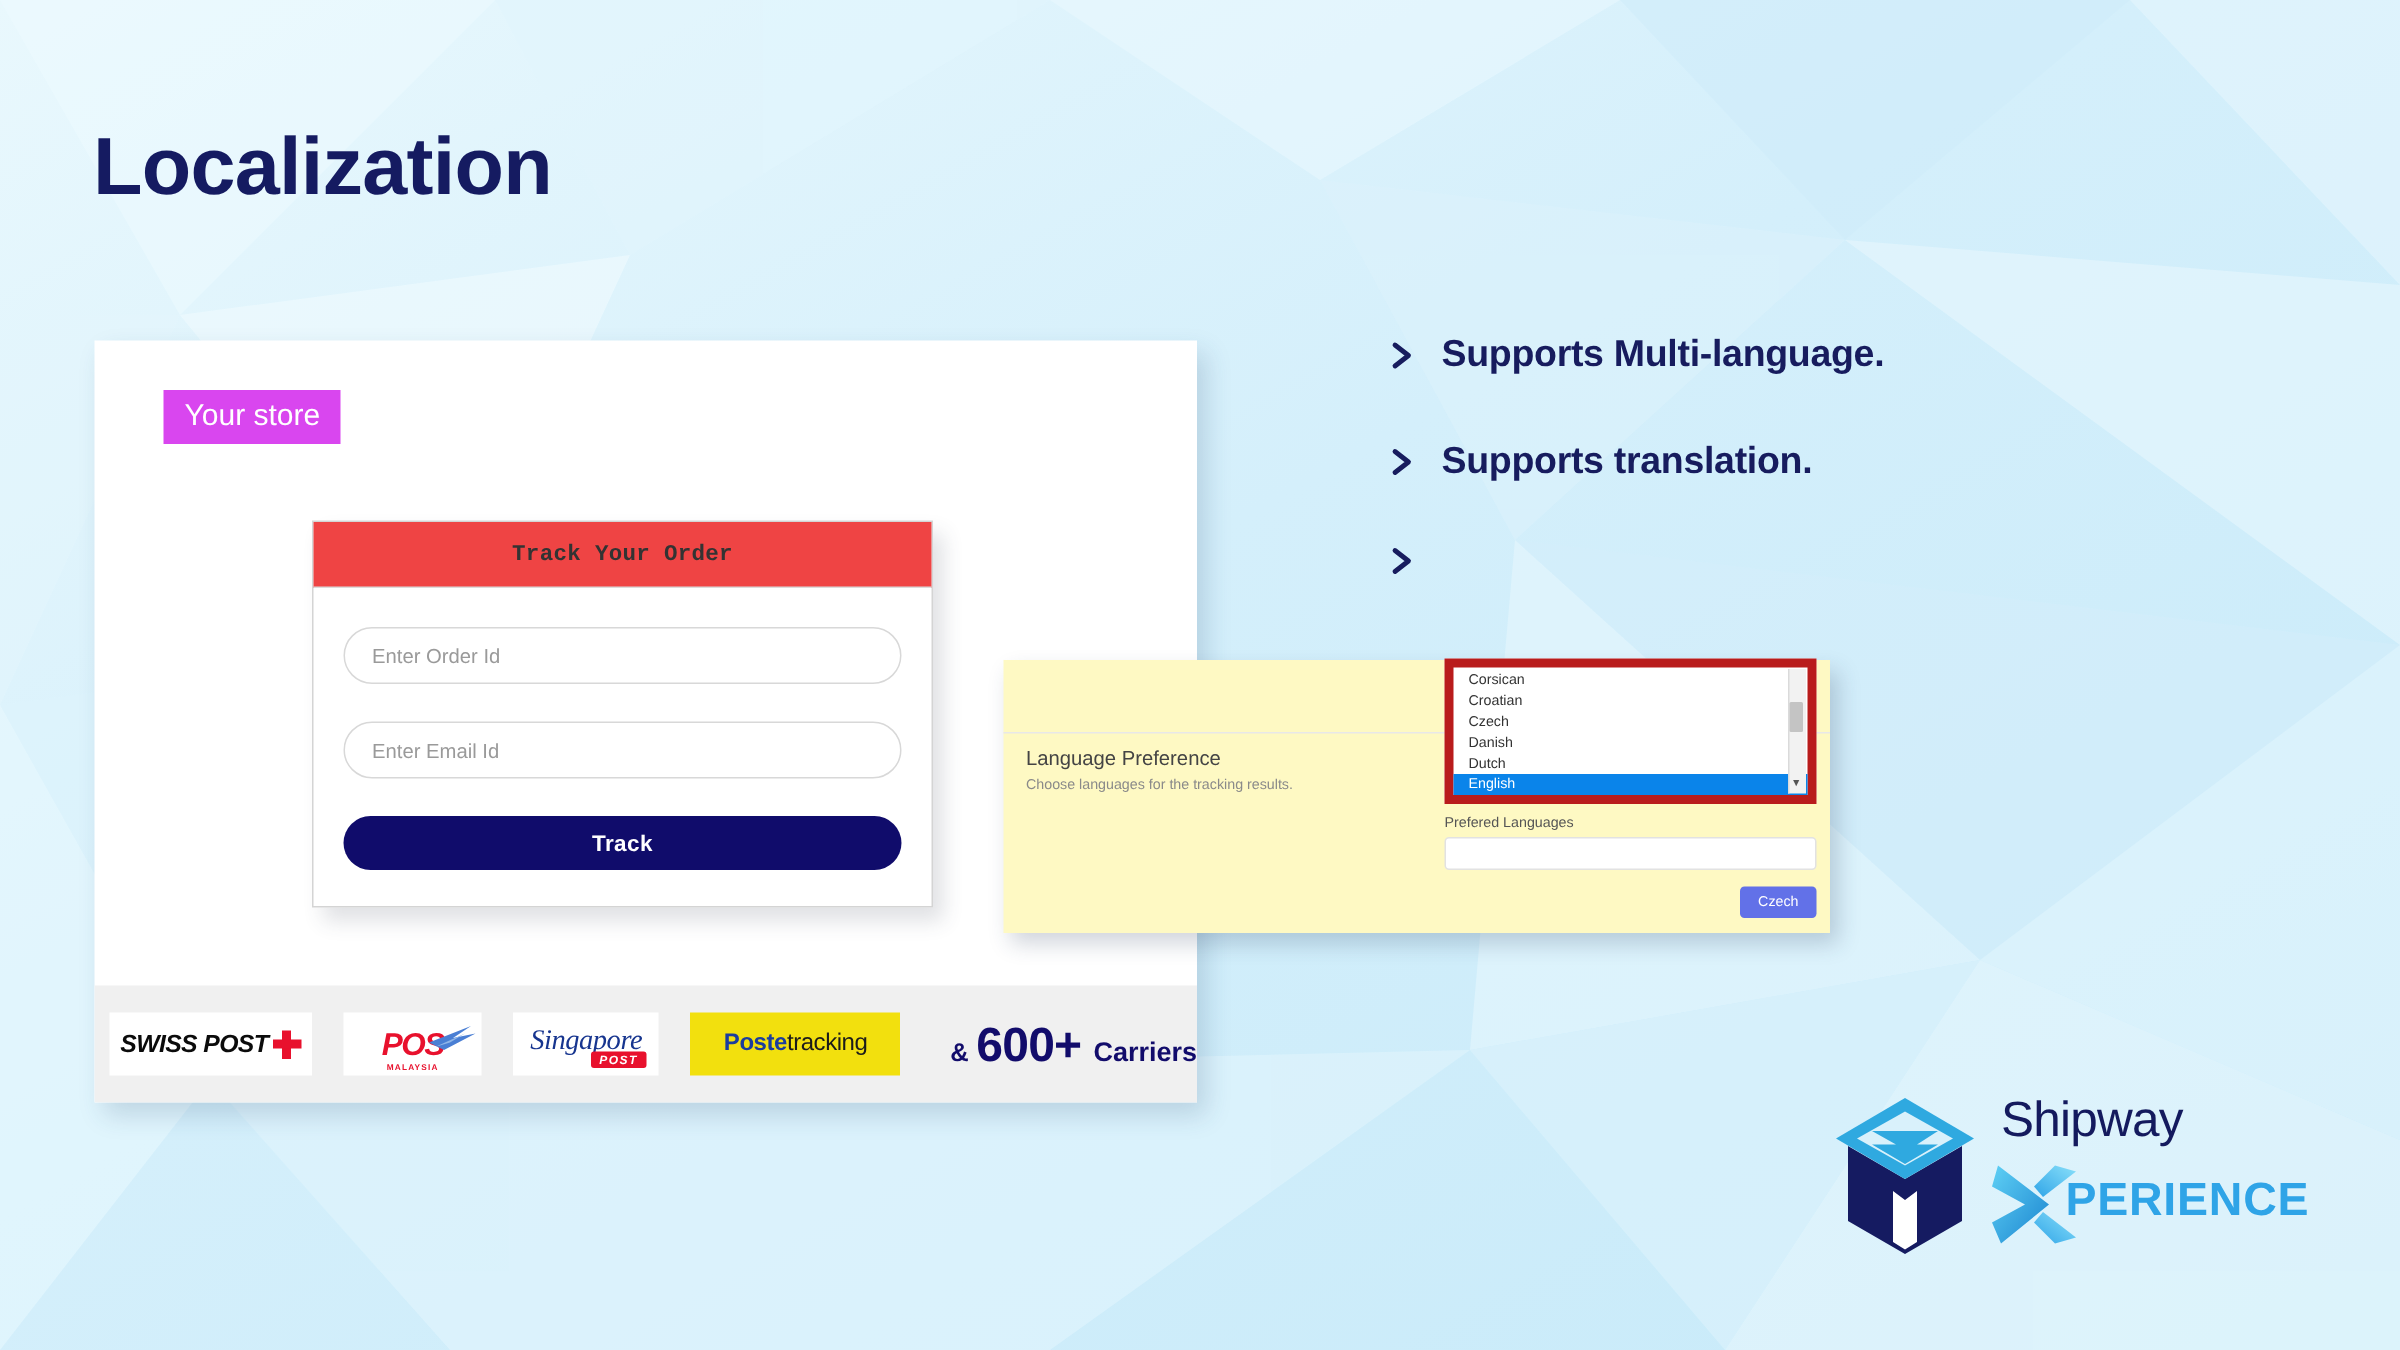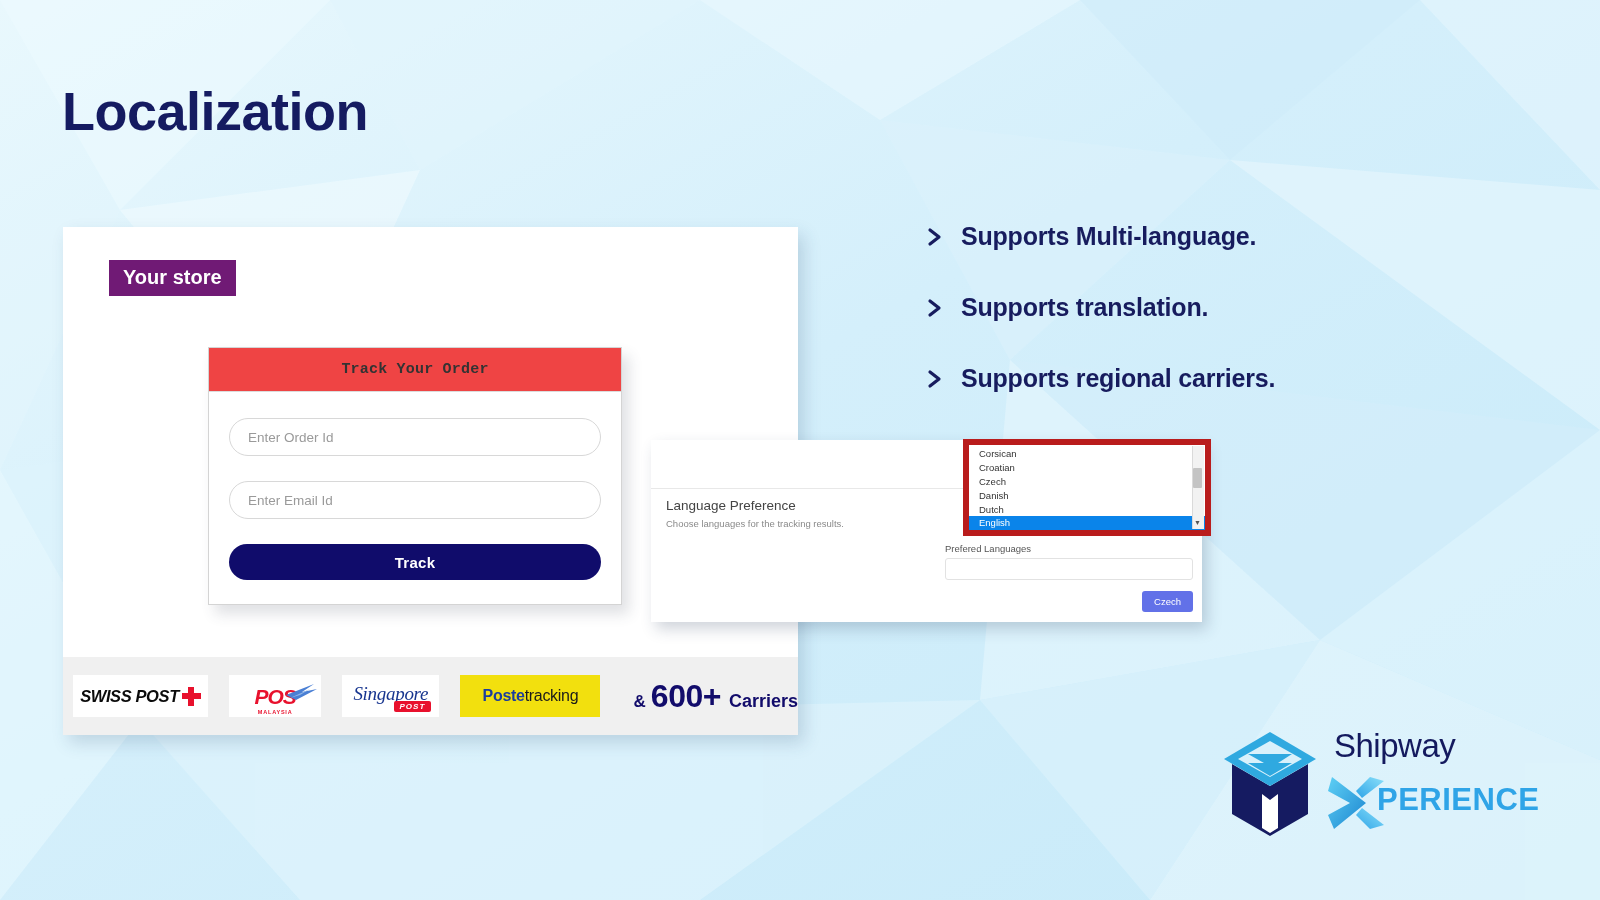--- a/index.html
+++ b/index.html
@@ -45,24 +45,24 @@
     height: 508px;
     background: #ffffff;
     box-shadow: 6px 8px 16px rgba(40, 70, 110, 0.18);
     z-index: 5;
     overflow: hidden;
   }
   .store-badge {
     position: absolute;
     left: 46px;
     top: 33px;
-    background: #701a75;
+    background: #d946ef;
     color: #ffffff;
     font-size: 20px;
-    font-weight: bold;
+    font-weight: normal;
     padding: 7px 14px 9px 14px;
     line-height: 1;
   }
 
   
   .track-panel {
     position: absolute;
     left: 145px;
     top: 120px;
     width: 412px;
@@ -223,25 +223,25 @@
     margin-left: 12px;
     white-space: nowrap;
   }
   .cc-amp  { font-size: 17px; font-weight: bold; margin-right: 5px; }
   .cc-num  { font-size: 32px; font-weight: bold; letter-spacing: -0.5px; }
   .cc-word { font-size: 18px; font-weight: bold; margin-left: 8px; }
 
   
   .lang-dialog {
     position: absolute;
-    left: 651px;
+    left: 669px;
     top: 440px;
     width: 551px;
     height: 182px;
-    background: #ffffff;
+    background: #fef9c3;
     box-shadow: 5px 7px 14px rgba(40, 60, 90, 0.22);
     z-index: 7;
   }
   .lang-divider {
     position: absolute;
     left: 0; right: 0;
     top: 48px;
     height: 1px;
     background: #e8e8e8;
   }
@@ -548,21 +548,20 @@
   <div class="bullet-row">
     <svg class="bullet-chev" viewBox="0 0 20 20">
       <polyline points="5,3 14,10 5,17" fill="none" stroke="#171c5e" stroke-width="3.2" stroke-linecap="round" stroke-linejoin="round"></polyline>
     </svg>
     <span class="bullet-text">Supports translation.</span>
   </div>
   <div class="bullet-row">
     <svg class="bullet-chev" viewBox="0 0 20 20">
       <polyline points="5,3 14,10 5,17" fill="none" stroke="#171c5e" stroke-width="3.2" stroke-linecap="round" stroke-linejoin="round"></polyline>
     </svg>
-    <span class="bullet-text">Supports regional carriers.</span>
   </div>
 </div>
 
 <div class="shipway-logo">
   <svg class="logo-mark" viewBox="0 0 96 104">
     <polygon points="10,32 10,82 48,104 86,82 86,32 48,54" fill="#151b61"></polygon>
     <polygon points="40,62 40,96 48,101 56,96 56,62 48,68" fill="#ffffff"></polygon>
     <polygon points="48,0 94,27 48,54 2,27" fill="#2fa9e0"></polygon>
     <polygon points="48,9 80,27 48,45 16,27" fill="#d9f1fb"></polygon>
     <path d="M26,22 L70,22 L56,31 L40,31 L70,31 L48,44 L26,31 L42,31 L26,22 Z" fill="#2fa9e0"></path>

